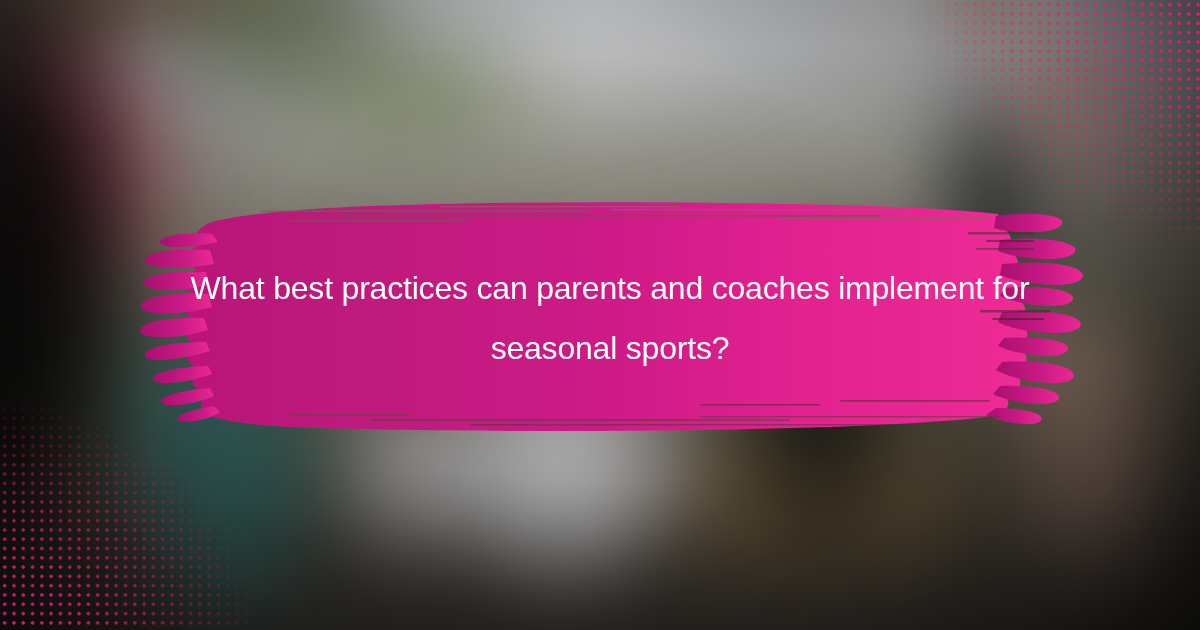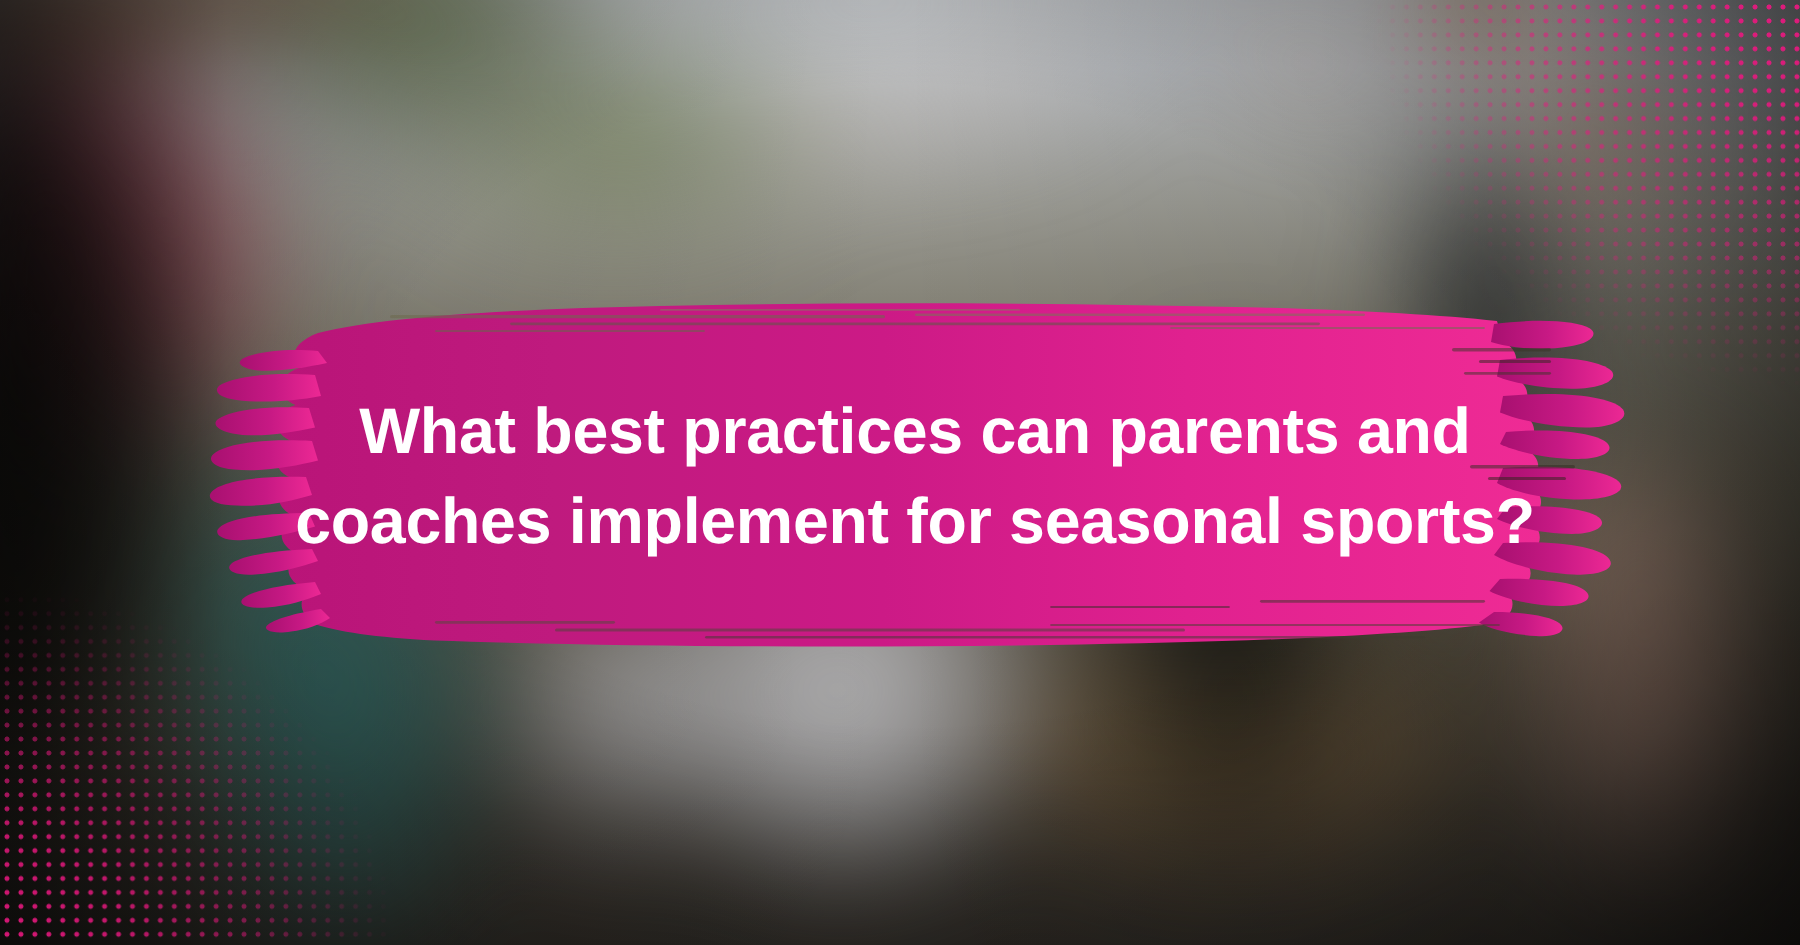--- a/index.html
+++ b/index.html
@@ -122,23 +122,23 @@
   #brush-banner svg { display: block; width: 100%; height: 100%; overflow: visible; }
 
   
   #headline {
     position: absolute;
     left: 150px;
     top: 258px;
     width: 920px;
     text-align: center;
     color: #ffffff;
-    font-size: 43px;
+    font-size: 32px;
     line-height: 60px;
-    font-weight: 700;
+    font-weight: 400;
     letter-spacing: -0.2px;
     white-space: pre-line;
     text-rendering: optimizeLegibility;
   }
 </style>
 </head>
 <body>
 
 <div id="stage">
 

